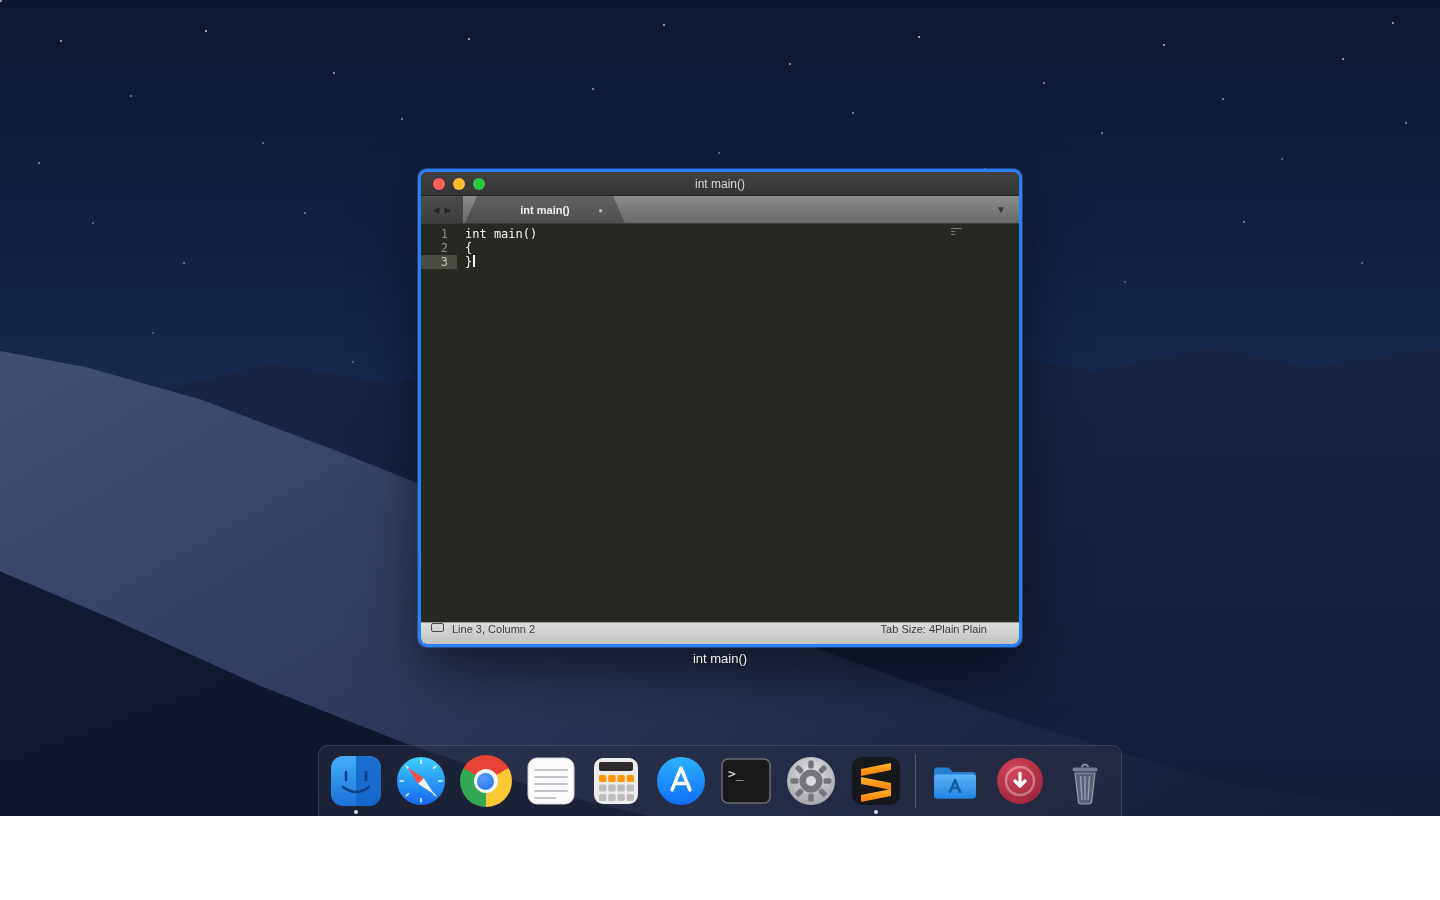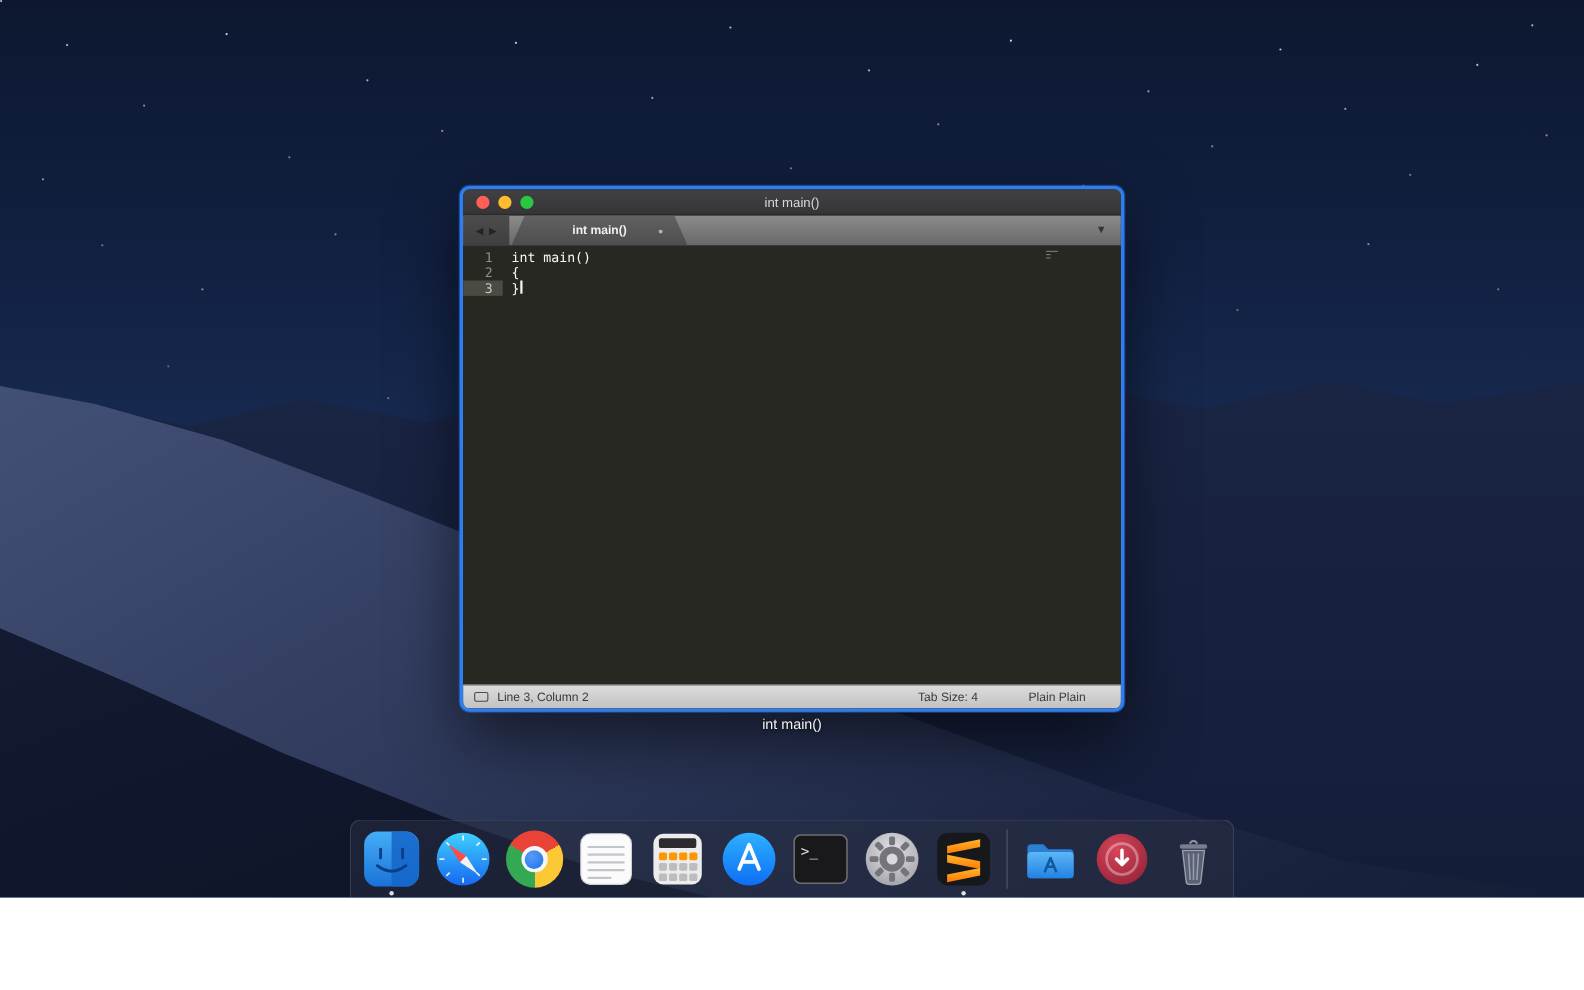--- a/index.html
+++ b/index.html
@@ -58,24 +58,24 @@
   .code-row { display:flex; height:14px; line-height:14px; }
   .gutter { width:36px; flex:0 0 auto; text-align:right; padding-right:9px; color:#8f908a; }
   .code-row.active .gutter { background:#4a4b42; color:#c8c8c2; }
   .code { color:#f8f8f2; white-space:pre; padding-left:8px; }
   .caret { display:inline-block; width:2px; height:12px; background:#f8f8f0; vertical-align:-2px; margin-left:1px; }
   .minimap { position:absolute; top:4px; right:56px; width:12px; }
   .minimap i { display:block; height:1px; margin-bottom:2px; background:rgba(248,248,242,.4); }
   .minimap i:nth-child(1){ width:11px; } .minimap i:nth-child(2){ width:4px; } .minimap i:nth-child(3){ width:4px; }
 
   .statusbar { height:22px; flex:0 0 auto; background:linear-gradient(#dcdcdc,#c2c2c2);
-    border-top:1px solid #9a9a9a; display:flex; align-items:center; font-size:11px; color:#3a3a3a;
+    border-top:1px solid #9a9a9a; display:flex; align-items:flex-start; font-size:11px; color:#3a3a3a;
     padding:0 10px; }
   .sb-panel-icon { width:13px; height:9px; border:1px solid #4a4a4a; border-radius:2px; margin-right:8px; flex:0 0 auto; }
-  .sb-right { margin-left:auto; display:flex; gap:46px; padding-right:22px; }
+  .sb-right { margin-left:auto; display:flex; padding-right:22px; }
 
   .expose-caption { position:absolute; left:418px; top:651px; width:604px; text-align:center;
     color:#f2f2f2; font-size:13px; text-shadow:0 1px 3px rgba(0,0,0,.6); }
 
   
   .dock { position:absolute; left:318px; bottom:0; width:804px; height:71px;
     background:rgba(40,46,66,.55); border:1px solid rgba(255,255,255,.12); border-bottom:none;
     border-radius:10px 10px 0 0; display:flex; align-items:center; justify-content:center;
     gap:13px; padding:0 12px; }
   .dock-item { position:relative; width:52px; height:52px; flex:0 0 auto; }

